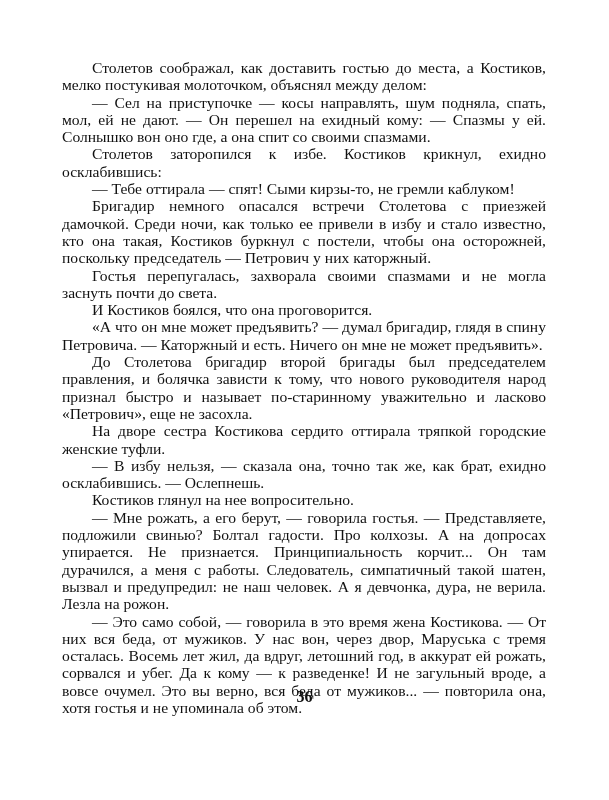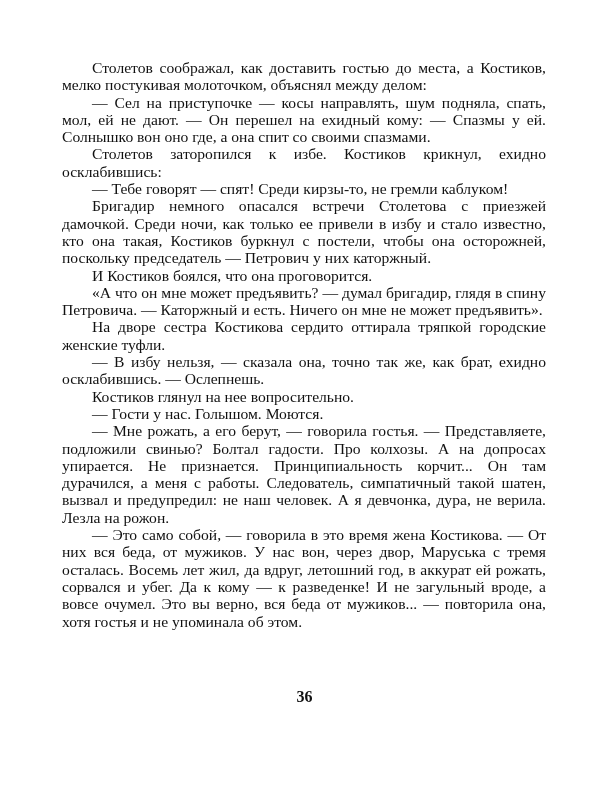--- a/index.html
+++ b/index.html
@@ -32,25 +32,26 @@
     color: #111111;
   }
 </style>
 </head>
 <body>
 
 <div class="page">
   <p>Столетов соображал, как доставить гостью до места, а Костиков, мелко постукивая молоточком, объяснял между делом:</p>
   <p>— Сел на приступочке — косы направлять, шум подняла, спать, мол, ей не дают. — Он перешел на ехидный кому: — Спазмы у ей. Солнышко вон оно где, а она спит со своими спазмами.</p>
   <p>Столетов заторопился к избе. Костиков крикнул, ехидно осклабившись:</p>
-  <p>— Тебе говорят — спят! Среди кирзы-то, не гремли каблуком!</p>
+  <p>— Тебе оттирала — спят! Сыми кирзы-то, не гремли каблуком!</p>
   <p>Бригадир немного опасался встречи Столетова с приезжей дамочкой. Среди ночи, как только ее привели в избу и стало известно, кто она такая, Костиков буркнул с постели, чтобы она осторожней, поскольку председатель — Петрович у них каторжный.</p>
+  <p>Гостья перепугалась, захворала своими спазмами и не могла заснуть почти до света.</p>
   <p>И Костиков боялся, что она проговорится.</p>
   <p>«А что он мне может предъявить? — думал бригадир, глядя в спину Петровича. — Каторжный и есть. Ничего он мне не может предъявить».</p>
+  <p>До Столетова бригадир второй бригады был председателем правления, и болячка зависти к тому, что нового руководителя народ признал быстро и называет по-старинному уважительно и ласково «Петрович», еще не засохла.</p>
   <p>На дворе сестра Костикова сердито оттирала тряпкой городские женские туфли.</p>
   <p>— В избу нельзя, — сказала она, точно так же, как брат, ехидно осклабившись. — Ослепнешь.</p>
   <p>Костиков глянул на нее вопросительно.</p>
-  <p>— Гости у нас. Голышом. Моются.</p>
   <p>— Мне рожать, а его берут, — говорила гостья. — Представляете, подложили свинью? Болтал гадости. Про колхозы. А на допросах упирается. Не признается. Принципиальность корчит... Он там дурачился, а меня с работы. Следователь, симпатичный такой шатен, вызвал и предупредил: не наш человек. А я девчонка, дура, не верила. Лезла на рожон.</p>
   <p>— Это само собой, — говорила в это время жена Костикова. — От них вся беда, от мужиков. У нас вон, через двор, Маруська с тремя осталась. Восемь лет жил, да вдруг, летошний год, в аккурат ей рожать, сорвался и убег. Да к кому — к разведенке! И не загульный вроде, а вовсе очумел. Это вы верно, вся беда от мужиков... — повторила она, хотя гостья и не упоминала об этом.</p>
 </div>
 
 <div class="pagenum">36</div>
 
 </body></html>

